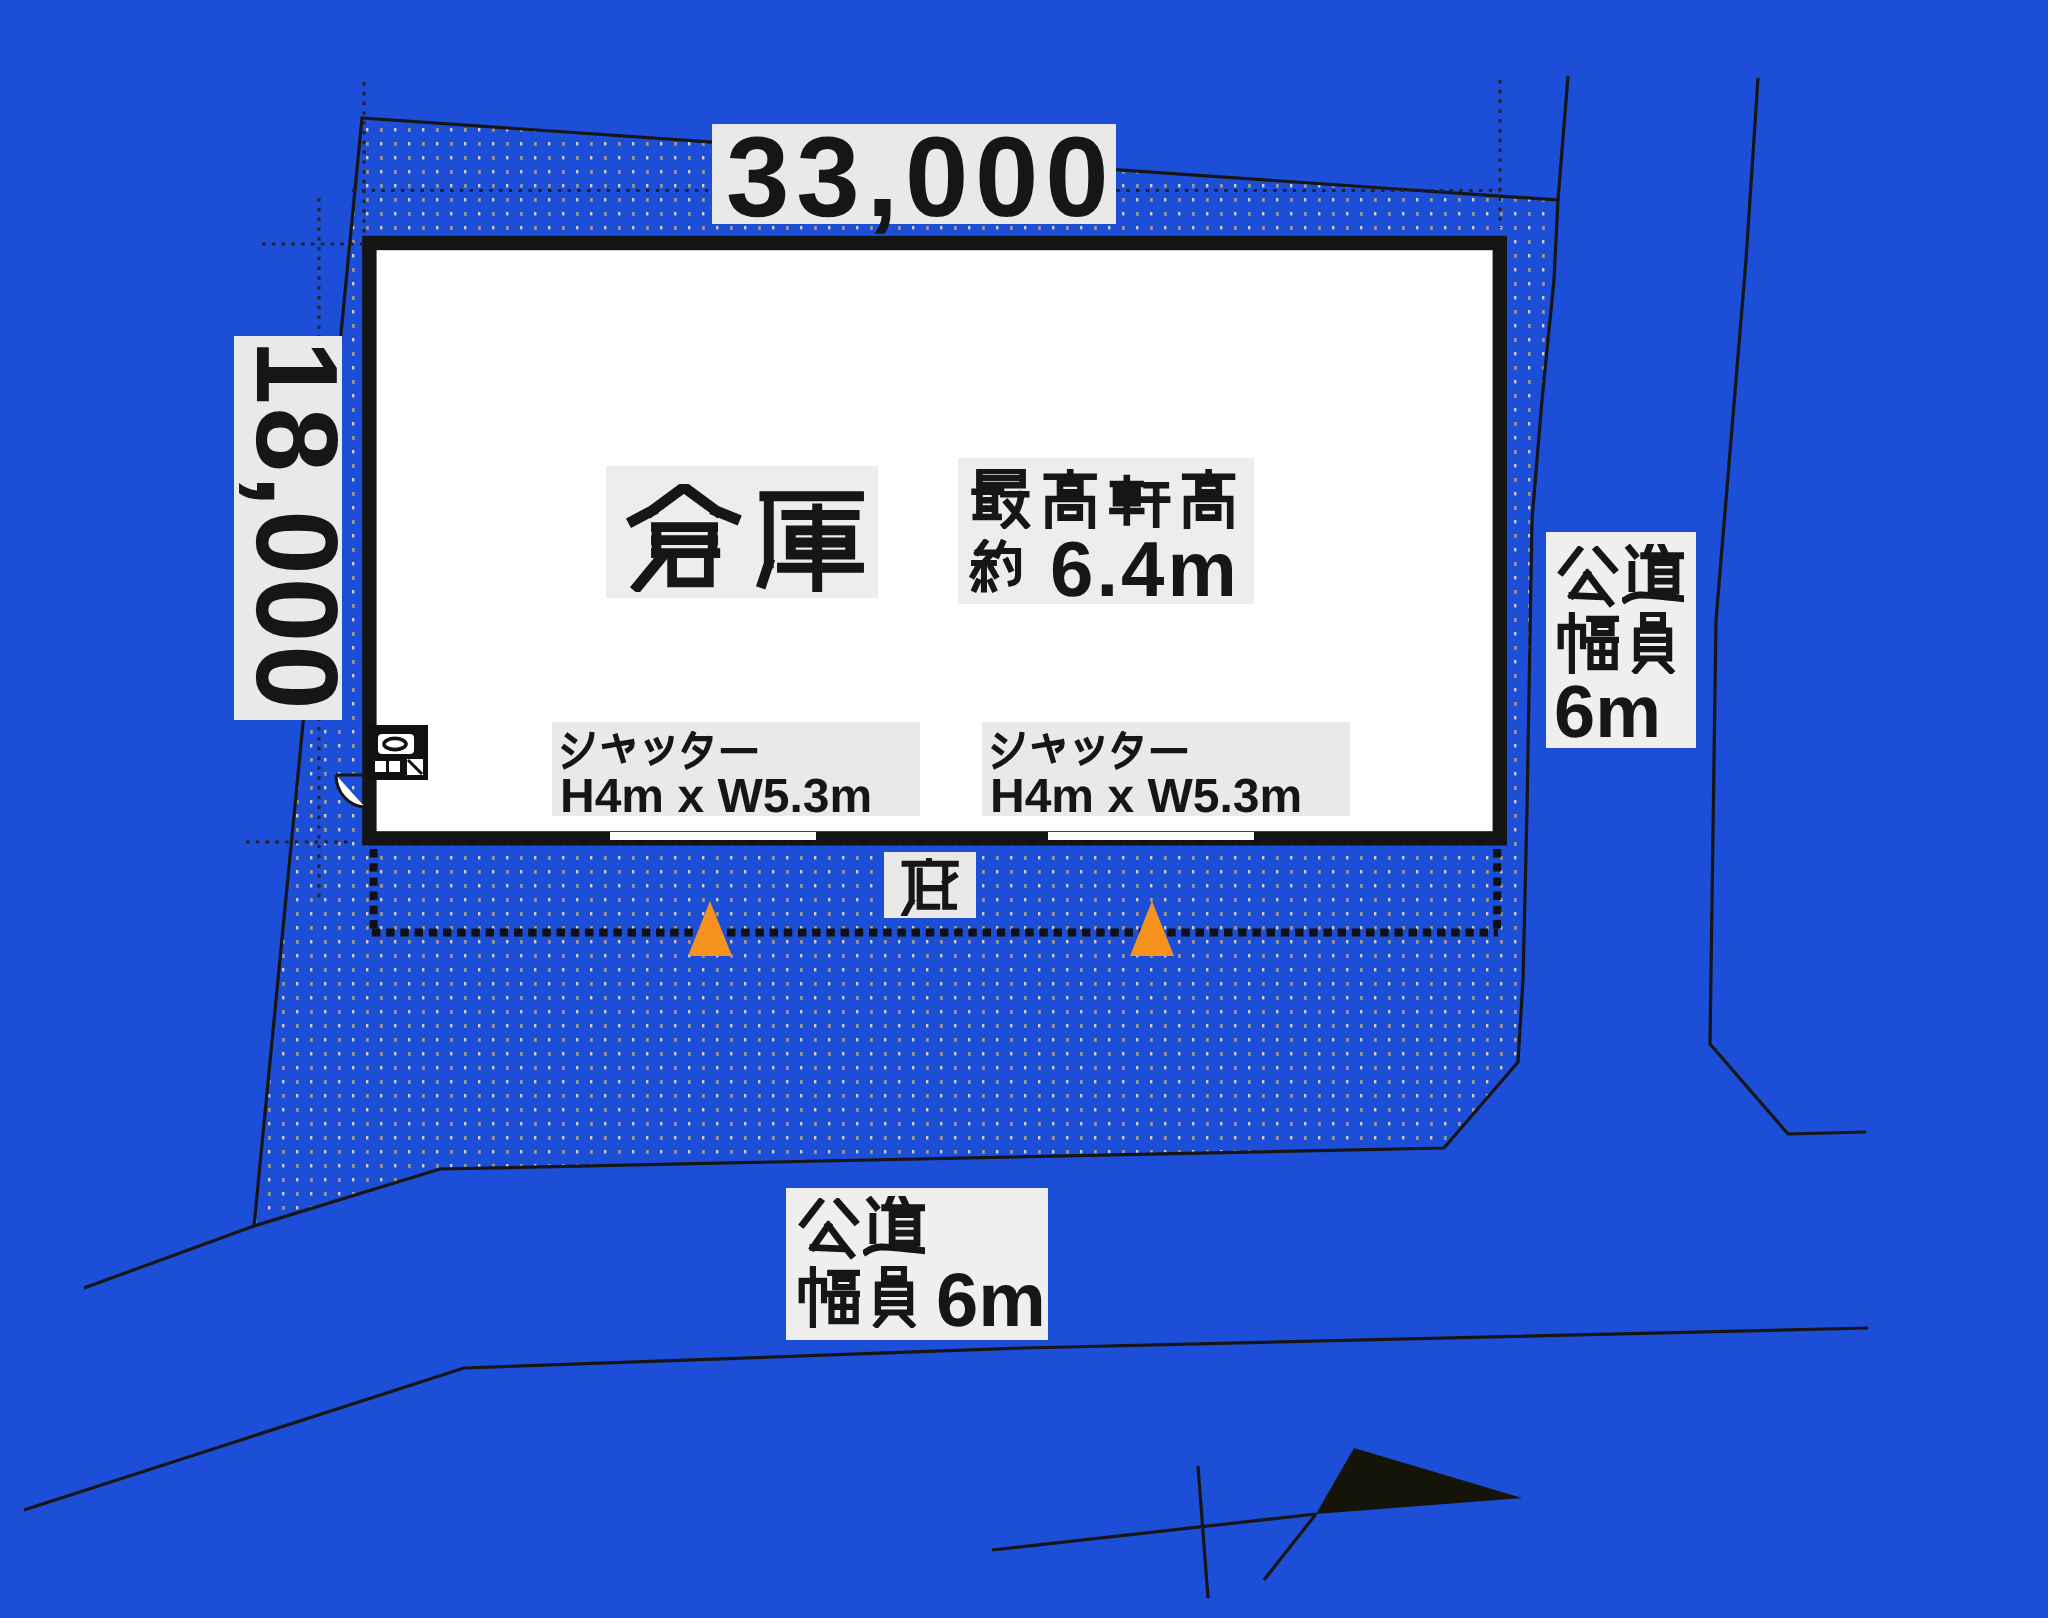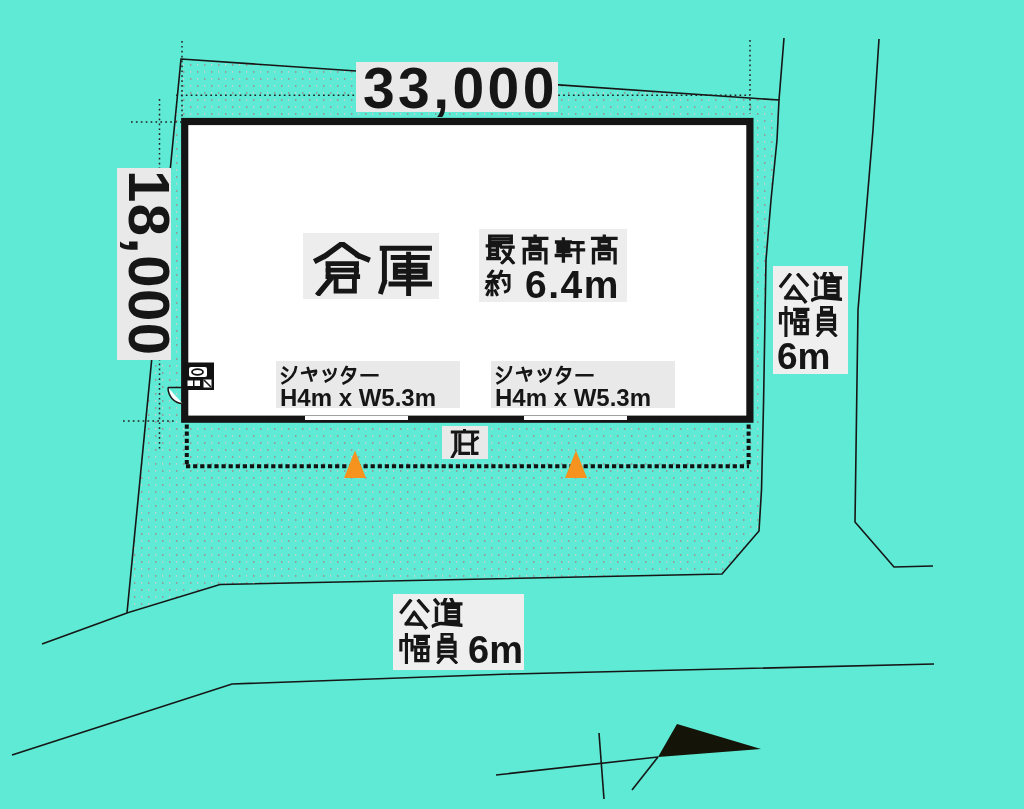--- a/index.html
+++ b/index.html
@@ -1,15 +1,15 @@
 <!DOCTYPE html>
 <html><head><meta charset="utf-8">
 <style>
 html,body{margin:0;padding:0;background:#fff;}
-#wrap{width:1024px;height:809px;position:relative;overflow:hidden;background:#5eead4;}
+#wrap{width:1024px;height:809px;position:relative;overflow:hidden;background:#1d4ed8;}
 text{font-family:"Liberation Sans",sans-serif;font-weight:bold;fill:#161616;}
 .kj{stroke:#161616;fill:none;stroke-linecap:square;}
 </style></head>
 <body>
 <div id="wrap">
 <svg width="1024" height="809" viewBox="0 0 1024 809">
 <defs>
 <pattern id="stip" width="14" height="14" patternUnits="userSpaceOnUse">
 <rect x="1" y="1" width="1.4" height="1.9" fill="#979797"></rect>
 <rect x="8" y="1" width="1.2" height="1.7" fill="#cdcdcd"></rect>

